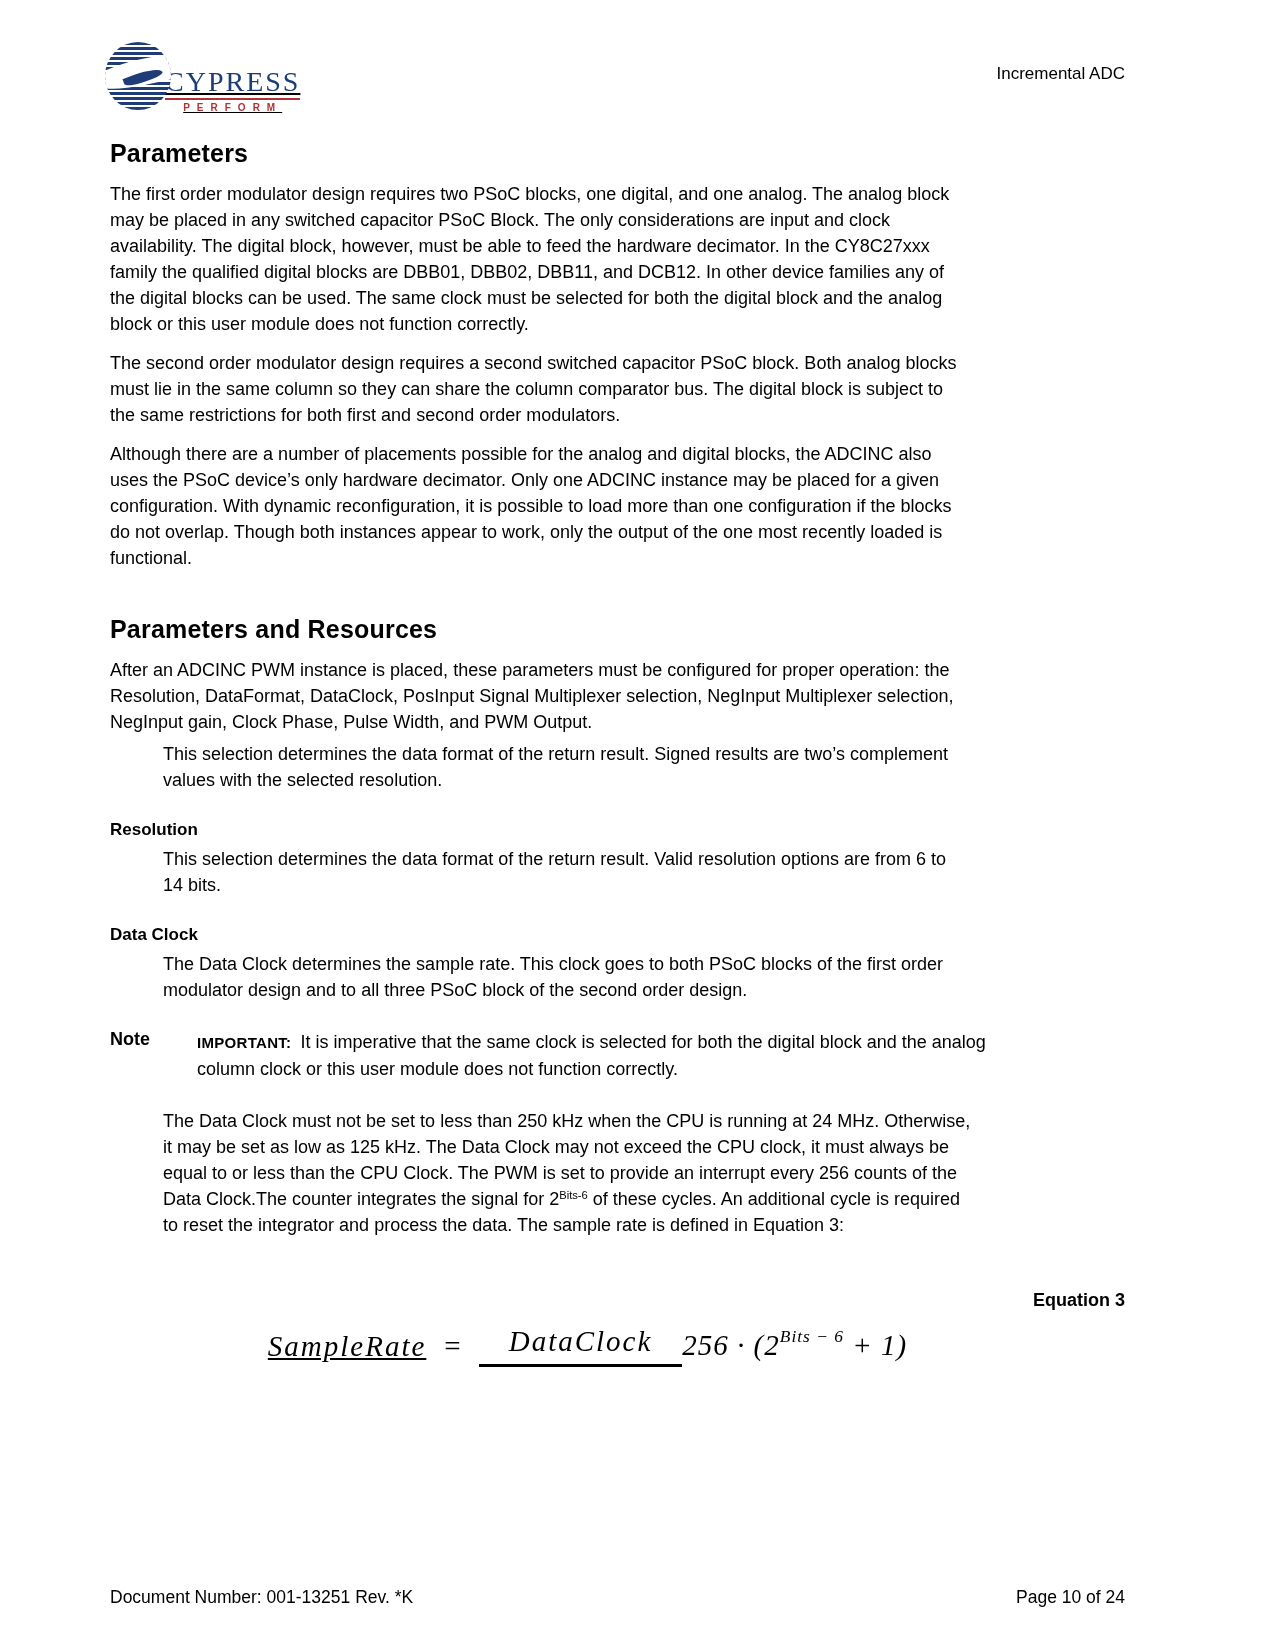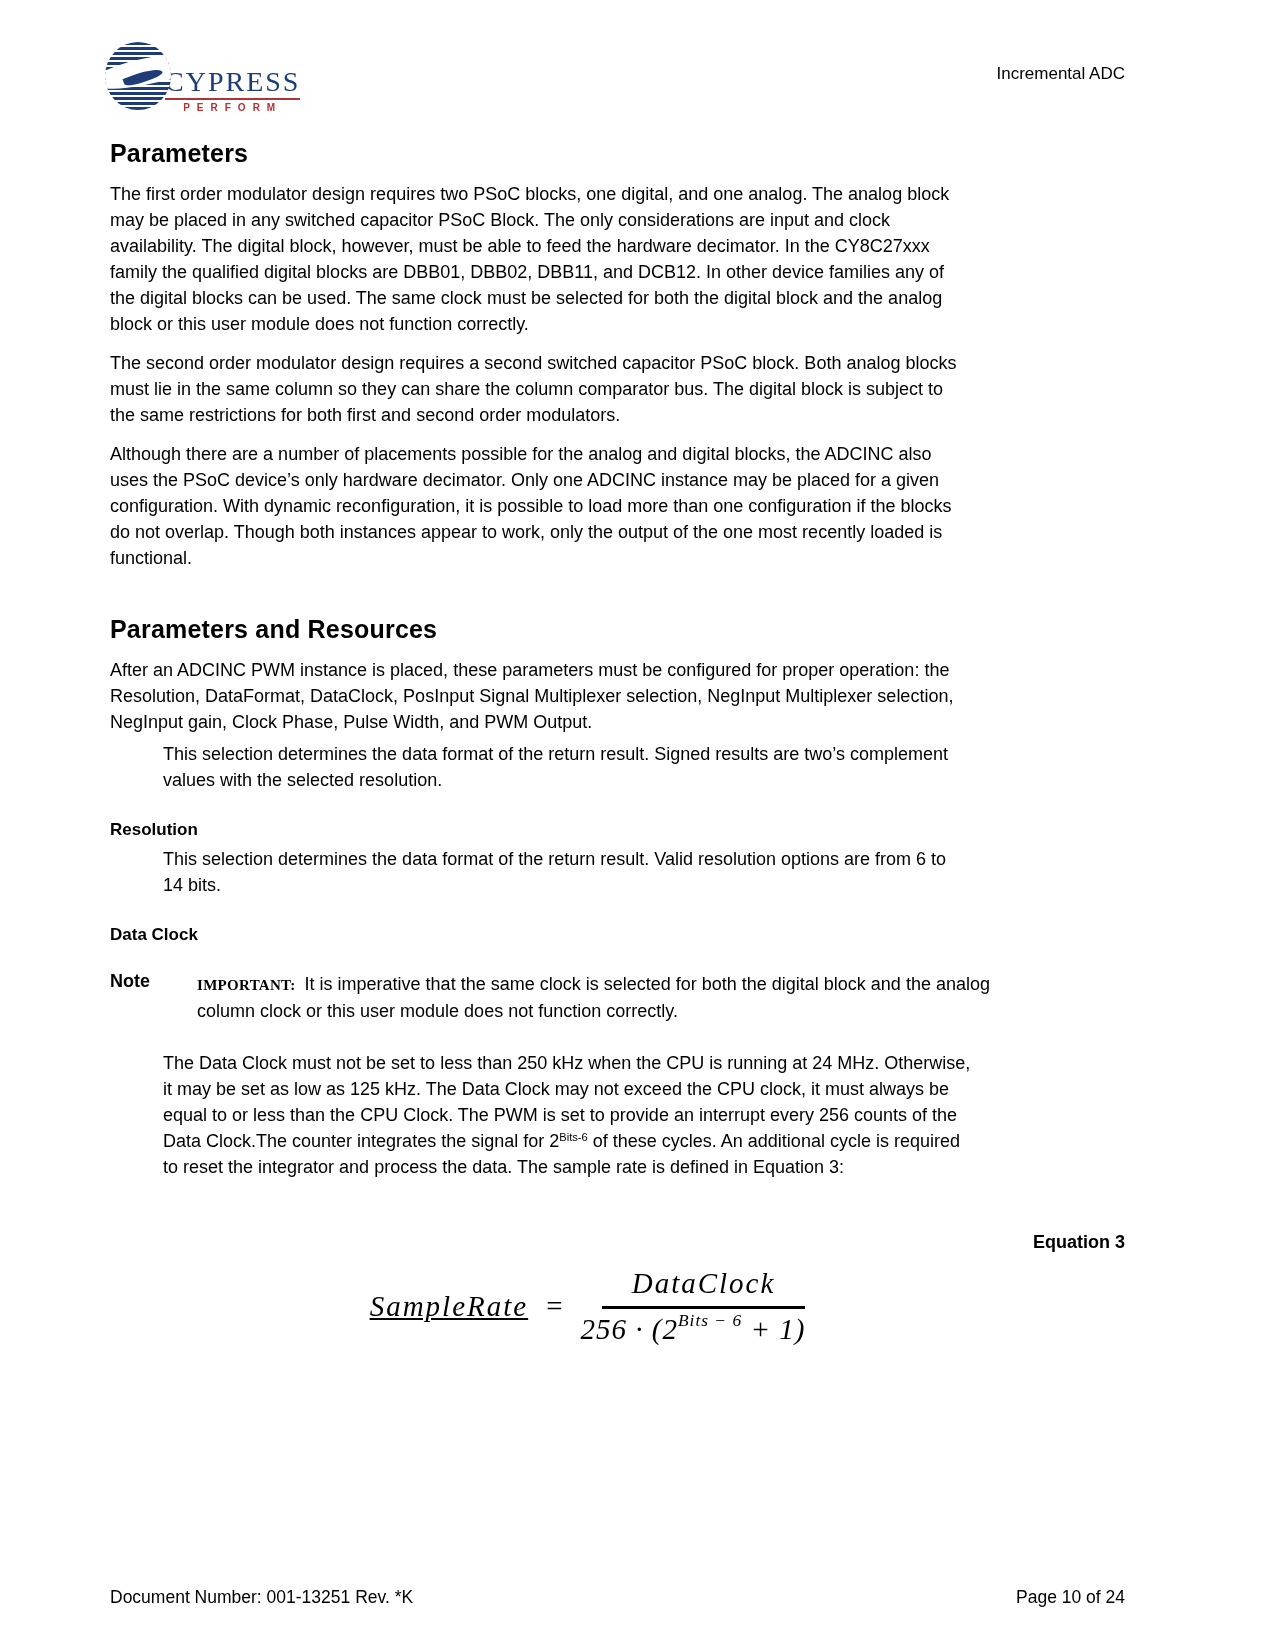--- a/index.html
+++ b/index.html
@@ -14,21 +14,21 @@
     color: #000;
     overflow: hidden;
   }
   
   .header {
     display: flex;
     justify-content: space-between;
     align-items: flex-start;
     padding: 42px 150px 0 105px;
   }
-  .logo { display: flex; align-items: flex-start; }
+  .logo { display: flex; align-items: flex-start; text-decoration: underline; }
   .globe {
     width: 66px; height: 68px;
     border-radius: 50%;
     background: repeating-linear-gradient(180deg, #1e3c78 0px, #1e3c78 3px, #ffffff 3px, #ffffff 5px);
     position: relative;
     overflow: hidden;
     flex: 0 0 auto;
   }
   .globe .swoosh {
     position: absolute;
@@ -101,21 +101,20 @@
     font-size: 18px;
     line-height: 26px;
     white-space: pre-line;
     flex: 1;
   }
   .important {
     font-weight: bold;
     font-size: 15px;
     letter-spacing: 0.3px;
     margin-right: 9px;
-    font-family: Liberation Serif, serif;
   }
 
   
   .equation-label {
     text-align: right;
     font-weight: bold;
     font-size: 18px;
     margin-top: 52px;
   }
   .equation {
@@ -124,21 +123,21 @@
     align-items: center;
     gap: 14px;
     margin-top: 14px;
     margin-right: 60px;
     font-family: "Liberation Serif", serif;
     font-style: italic;
     font-size: 29px;
   }
   .eq-lhs { letter-spacing: 2px; text-decoration: underline; }
   .eq-equals { font-style: normal; padding: 0 4px; }
-  .frac { display: inline-flex; flex-direction: column; align-items: flex-end; }
+  .frac { display: inline-flex; align-items: flex-start; }
   .frac .num { padding: 0 30px 6px 30px; border-bottom: 3px solid #000; letter-spacing: 2px; }
   .frac .den { padding-top: 4px; letter-spacing: 1px; }
   .frac .den sup.exp { vertical-align: 0.75em; font-size: 0.6em; letter-spacing: 1px; }
 
   
   .footer {
     position: absolute;
     left: 110px;
     right: 150px;
     bottom: 42px;
@@ -191,20 +190,22 @@
 NegInput gain, Clock Phase, Pulse Width, and PWM Output.</p>
 
     <p class="body indent" style="margin-top:6px;">This selection determines the data format of the return result. Signed results are two’s complement
 values with the selected resolution.</p>
 
     <h3 class="sub-heading">Resolution</h3>
     <p class="body indent" style="margin-top:6px;">This selection determines the data format of the return result. Valid resolution options are from 6 to
 14 bits.</p>
 
     <h3 class="sub-heading">Data Clock</h3>
+    <p class="body indent" style="margin-top:6px;">The Data Clock determines the sample rate. This clock goes to both PSoC blocks of the first order
+modulator design and to all three PSoC block of the second order design.</p>
 
     <div class="note-row">
       <span class="note-label">Note</span>
       <p class="note-body"><span class="important">IMPORTANT:</span><span>It is imperative that the same clock is selected for both the digital block and the analog
 column clock or this user module does not function correctly.</span></p>
     </div>
 
     <p class="body indent" style="margin-top:26px;"><span>The Data Clock must not be set to less than 250 kHz when the CPU is running at 24 MHz. Otherwise,
 it may be set as low as 125 kHz. The Data Clock may not exceed the CPU clock, it must always be
 equal to or less than the CPU Clock. The PWM is set to provide an interrupt every 256 counts of the

